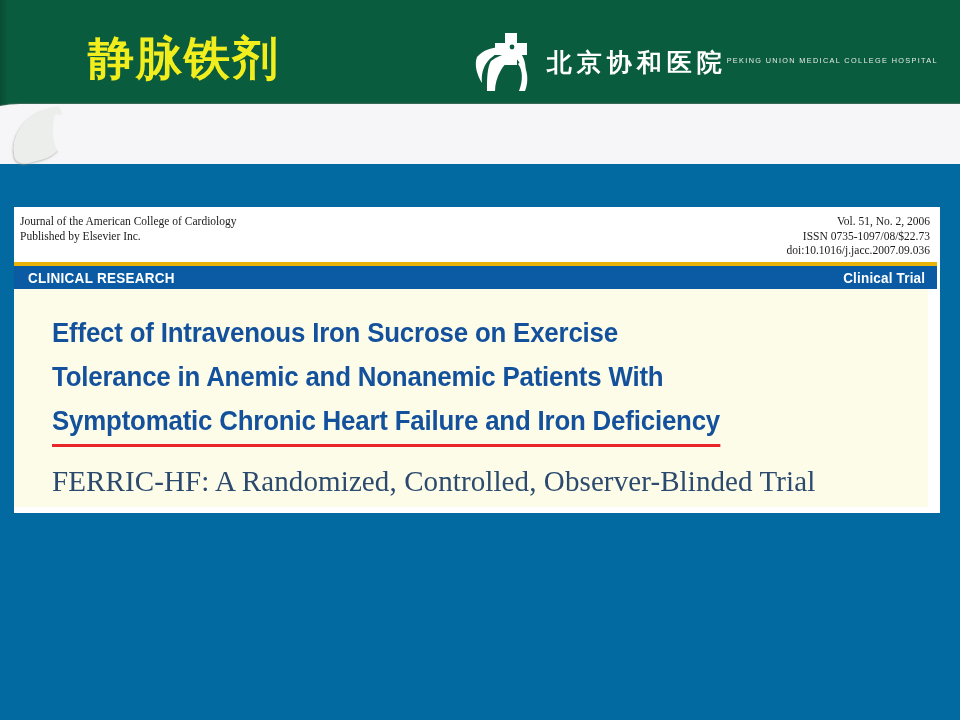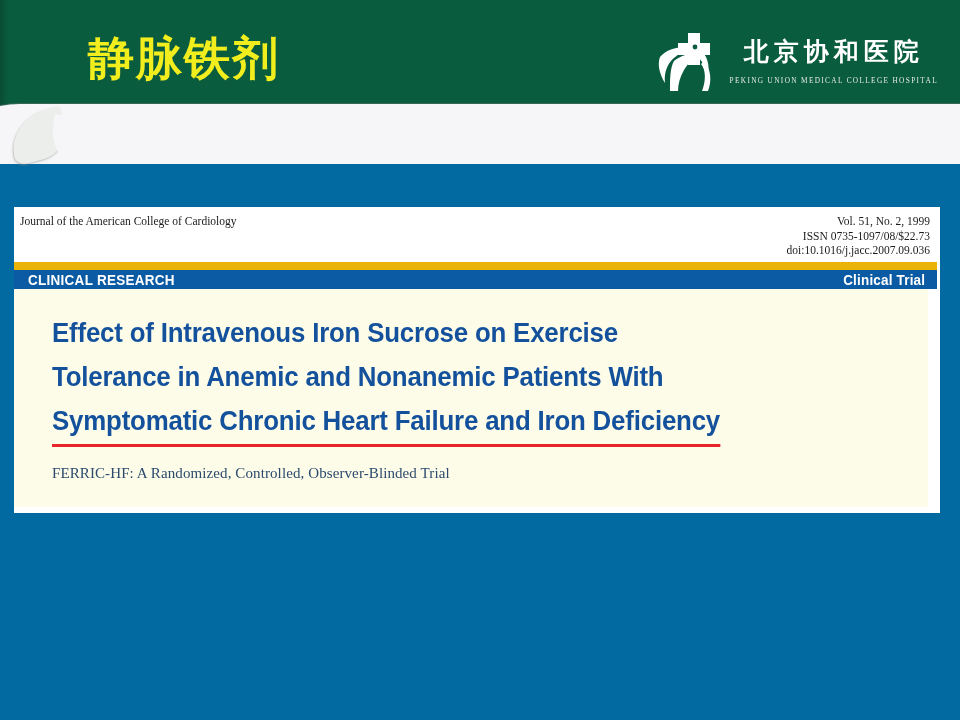--- a/index.html
+++ b/index.html
@@ -116,39 +116,38 @@
     align-items: center;
     gap: 10px;
   }
   .logo-mark {
     width: 66px;
     height: 62px;
     position: relative;
   }
   .logo-text {
     display: flex;
-    flex-direction: column;
+    flex-direction: row;
     justify-content: center;
-    align-items: center;
   }
   .logo-cn {
     font-family: "DejaVu Sans", sans-serif;
     font-size: 25px;
     font-weight: bold;
     color: #ffffff;
     letter-spacing: 5px;
     line-height: 1;
     white-space: nowrap;
   }
   .logo-en {
-    font-family: Liberation Serif, serif;
+    font-family: Liberation Sans, sans-serif;
     font-size: 7.3px;
     color: #e6ece9;
     letter-spacing: 1.35px;
-    margin-top: 12px;
+    margin-top: 6px;
     white-space: nowrap;
   }
 
   
   .paper {
     position: absolute;
     left: 14px;
     top: 207px;
     width: 926px;
     height: 306px;
@@ -171,21 +170,21 @@
   }
   .paper-head-left { left: 6px; text-align: left; }
   .paper-head-right { right: 10px; text-align: right; }
 
   
   .banner {
     position: relative;
     margin: 0 3px 0 0;
     height: 27px;
     background: #0a5ba3;
-    border-top: 8px solid #eab308;
+    border-top: 4px solid #eab308;
     display: flex;
     align-items: center;
     justify-content: space-between;
     padding: 0 12px 0 14px;
     box-sizing: border-box;
     gap: 32px;
   }
   .banner-left {
     font-family: "Liberation Sans", sans-serif;
     font-size: 14.5px;
@@ -225,21 +224,21 @@
     transform-origin: left top;
     white-space: nowrap;
   }
   .article-title .line3 {
     display: inline-block;
     border-bottom: 3px solid #e8252a;
     padding-bottom: 1px;
   }
   .article-subtitle {
     font-family: "Liberation Serif", serif;
-    font-size: 15px;
+    font-size: 29px;
     color: #2b4a6e;
     margin-top: 18px;
     letter-spacing: 0.1px;
     white-space: nowrap;
   }
 </style>
 </head>
 <body>
 
 <div class="slide">
@@ -271,23 +270,24 @@
   <div class="band-shadow"></div>
   <div class="header-curve"></div>
   <div class="header-leaf"></div>
   <div class="header-leaf-2"></div>
 
   <div class="paper">
 
     <div class="paper-head">
       <div class="paper-head-left">
         <div>Journal of the American College of Cardiology</div>
+        <div>Published by Elsevier Inc.</div>
       </div>
       <div class="paper-head-right">
-        <div>Vol. 51, No. 2, 1999</div>
+        <div>Vol. 51, No. 2, 2006</div>
         <div>ISSN 0735-1097/08/$22.73</div>
         <div>doi:10.1016/j.jacc.2007.09.036</div>
       </div>
     </div>
 
     <div class="banner">
       <div class="banner-left">CLINICAL RESEARCH</div>
       <div class="banner-right">Clinical Trial</div>
     </div>
 

